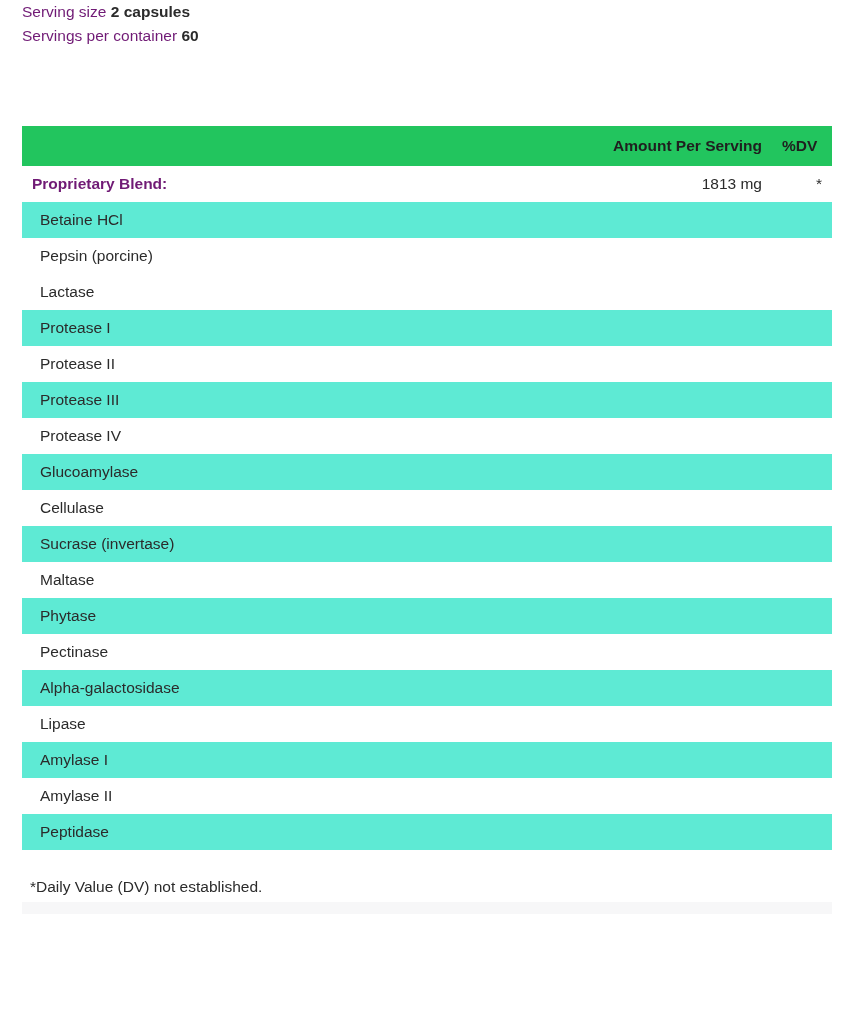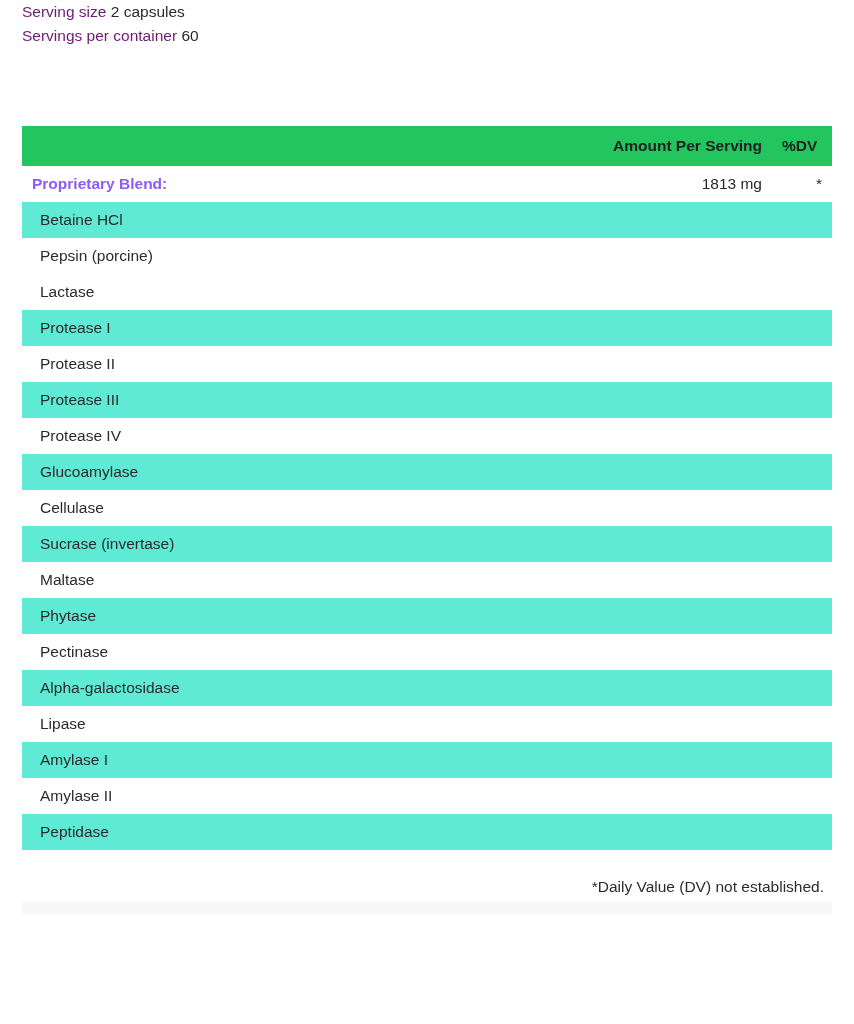--- a/index.html
+++ b/index.html
@@ -27,21 +27,21 @@
   .serving-line {
     margin: 0;
     padding: 0;
     white-space: nowrap;
   }
   .serving-line .lbl {
     font-weight: normal;
     color: #701a75;
   }
   .serving-line .val {
-    font-weight: normal;
+    font-weight: bold;
     color: #2b2b2b;
   }
   .spacer {
     height: 78px;
   }
   table.facts {
     width: 100%;
     border-collapse: collapse;
     table-layout: fixed;
     font-size: 15.5px;
@@ -76,36 +76,35 @@
   }
   td.nm {
     text-align: left;
     padding-left: 8px;
   }
   td.nm.indent {
     padding-left: 18px;
   }
   td.nm.bold {
     font-weight: bold;
-    color: #8b5cf6;
+    color: #701a75;
   }
   td.amt {
     text-align: right;
     white-space: nowrap;
   }
   td.dv {
     text-align: right;
     padding-right: 6px;
     white-space: nowrap;
   }
   .footnote {
     padding: 28px 8px 0 8px;
     font-size: 15.5px;
     color: #2b2b2b;
-    text-align: right;
   }
   .bottom-strip {
     height: 12px;
     margin-top: 6px;
     background: #f7f7f8;
   }
 </style>
 </head>
 <body>
 

